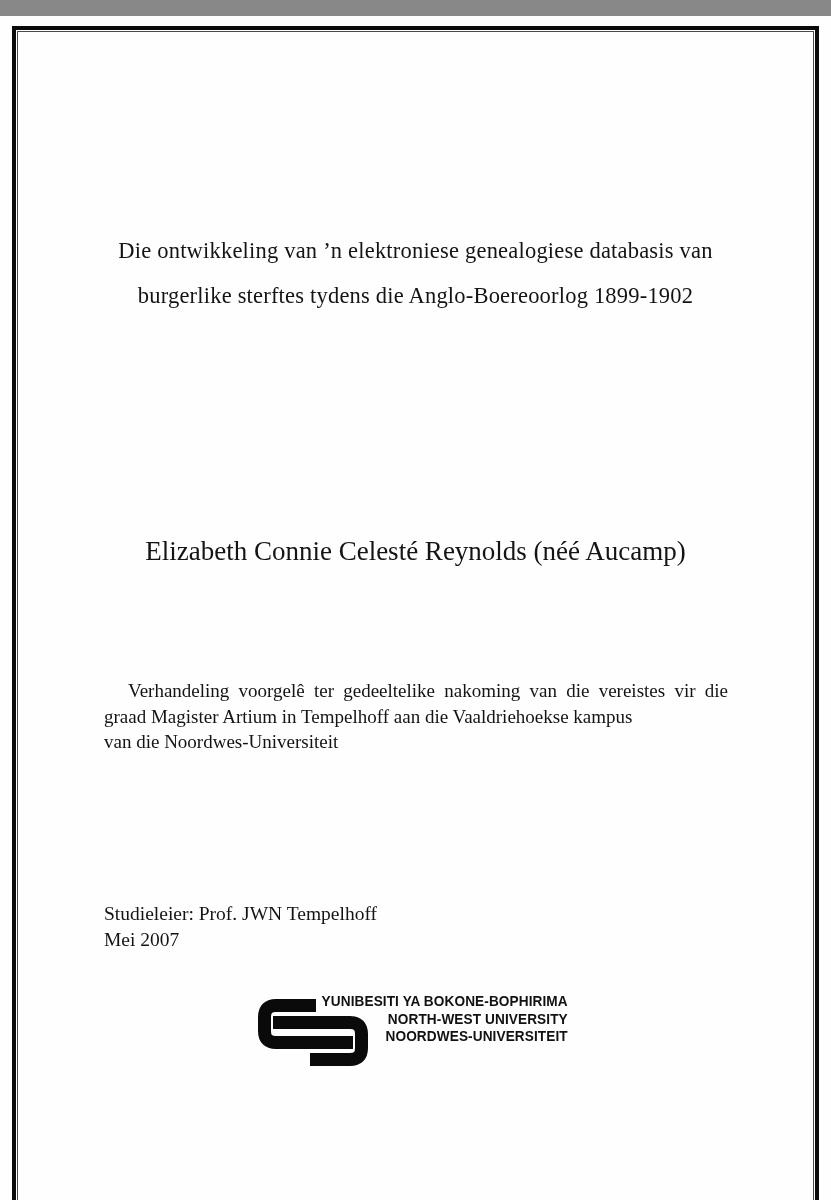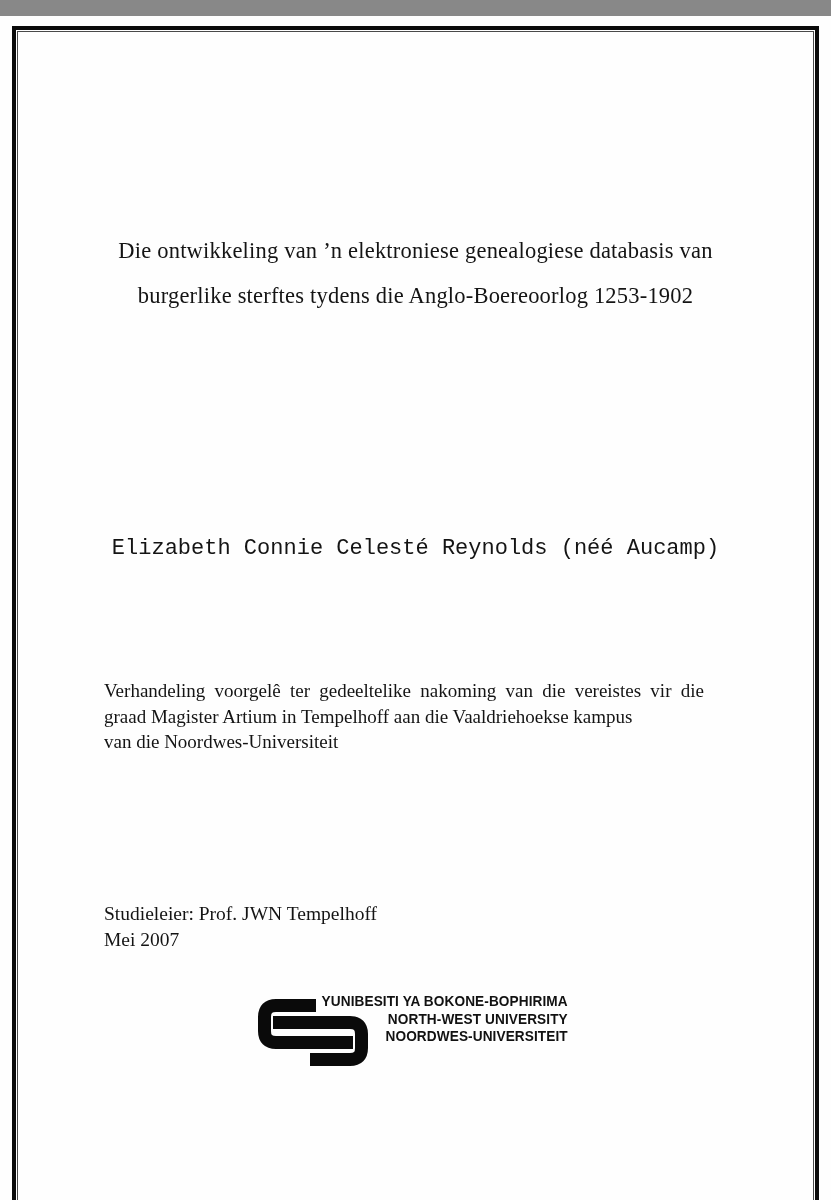--- a/index.html
+++ b/index.html
@@ -36,30 +36,29 @@
   .byline {
     position: absolute;
     top: 438px; left: 0; right: 0;
     text-align: center;
     font-size: 19px;
   }
   .author {
     position: absolute;
     top: 520px; left: 0; right: 0;
     text-align: center;
-    font-size: 22px;
-    font-family: Liberation Mono, monospace;
+    font-size: 27px;
   }
   .statement {
     position: absolute;
     top: 662px; left: 104px; width: 648px;
     font-size: 19px;
     line-height: 25.5px;
   }
-  .statement .justified { word-spacing: 4.5px; }
+  .statement .justified { word-spacing: 4.5px; text-align: center; }
   .statement .italic { }
 
   .supervisor {
     position: absolute;
     top: 887px; left: 104px;
     font-size: 19.5px;
   }
   .date {
     position: absolute;
     top: 913px; left: 104px;
@@ -91,21 +90,21 @@
 <body>
 
 <div class="page">
 
   <div class="frame">
     <div class="frame-inner"></div>
   </div>
 
   <div class="title-block">
     <div>Die ontwikkeling van ’n elektroniese genealogiese databasis van</div>
-    <div>burgerlike sterftes tydens die Anglo-Boereoorlog 1253-1902</div>
+    <div>burgerlike sterftes tydens die Anglo-Boereoorlog 1899-1902</div>
   </div>
 
 
   <div class="author">Elizabeth Connie Celesté Reynolds (néé Aucamp)</div>
 
   <div class="statement">
     <div class="justified">Verhandeling voorgelê ter gedeeltelike nakoming van die vereistes vir die</div>
     <div><span>graad </span><span class="italic">Magister Artium</span><span> in Tempelhoff aan die Vaaldriehoekse kampus</span></div>
     <div>van die Noordwes-Universiteit</div>
   </div>

